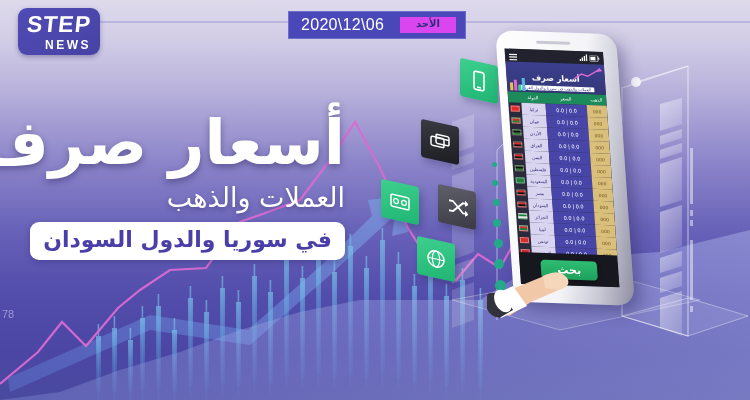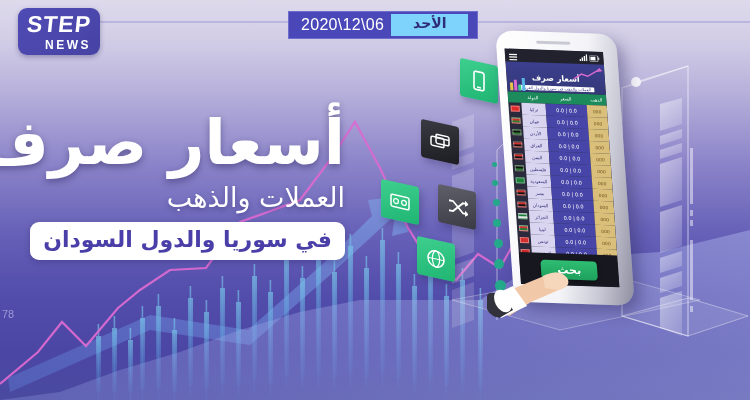--- a/index.html
+++ b/index.html
@@ -31,29 +31,29 @@
   }
   .logo-news {
     color:#fff; font-weight:bold; font-size:12px; letter-spacing:2.5px;
     font-family:"Liberation Sans", sans-serif; margin-top:3px; padding-left:18px;
   }
 
   
   .date-banner {
     position:absolute; left:288px; top:11px; height:28px;
     background:#4a47b8; border:1px solid #6f6ccb;
-    display:flex; align-items:center; gap:7px; padding:0 9px 0 12px;
+    display:flex; align-items:center; gap:16px; padding:0 9px 0 12px;
   }
   .date-num {
     color:#fff; font-size:16px; font-family:"Liberation Sans", sans-serif;
     letter-spacing:.3px;
   }
   .date-day {
-    background:#7dd3fc; color:#2f2d7a; font-size:14px; font-weight:bold;
-    padding:1px 22px 3px; line-height:1.25;
+    background:#d946ef; color:#2f2d7a; font-size:10px; font-weight:bold;
+    padding:1px 16px 3px; line-height:1.25;
     font-family:"DejaVu Sans", sans-serif;
   }
 
   
   .headline { position:absolute; right:405px; top:112px; text-align:right; direction:rtl; }
   .h-main {
     color:#ffffff; font-size:62px; font-weight:bold; line-height:1;
     letter-spacing:-1px; text-shadow:0 3px 7px rgba(35,30,85,.45);
     font-family:"DejaVu Sans", sans-serif; white-space:nowrap;
   }

